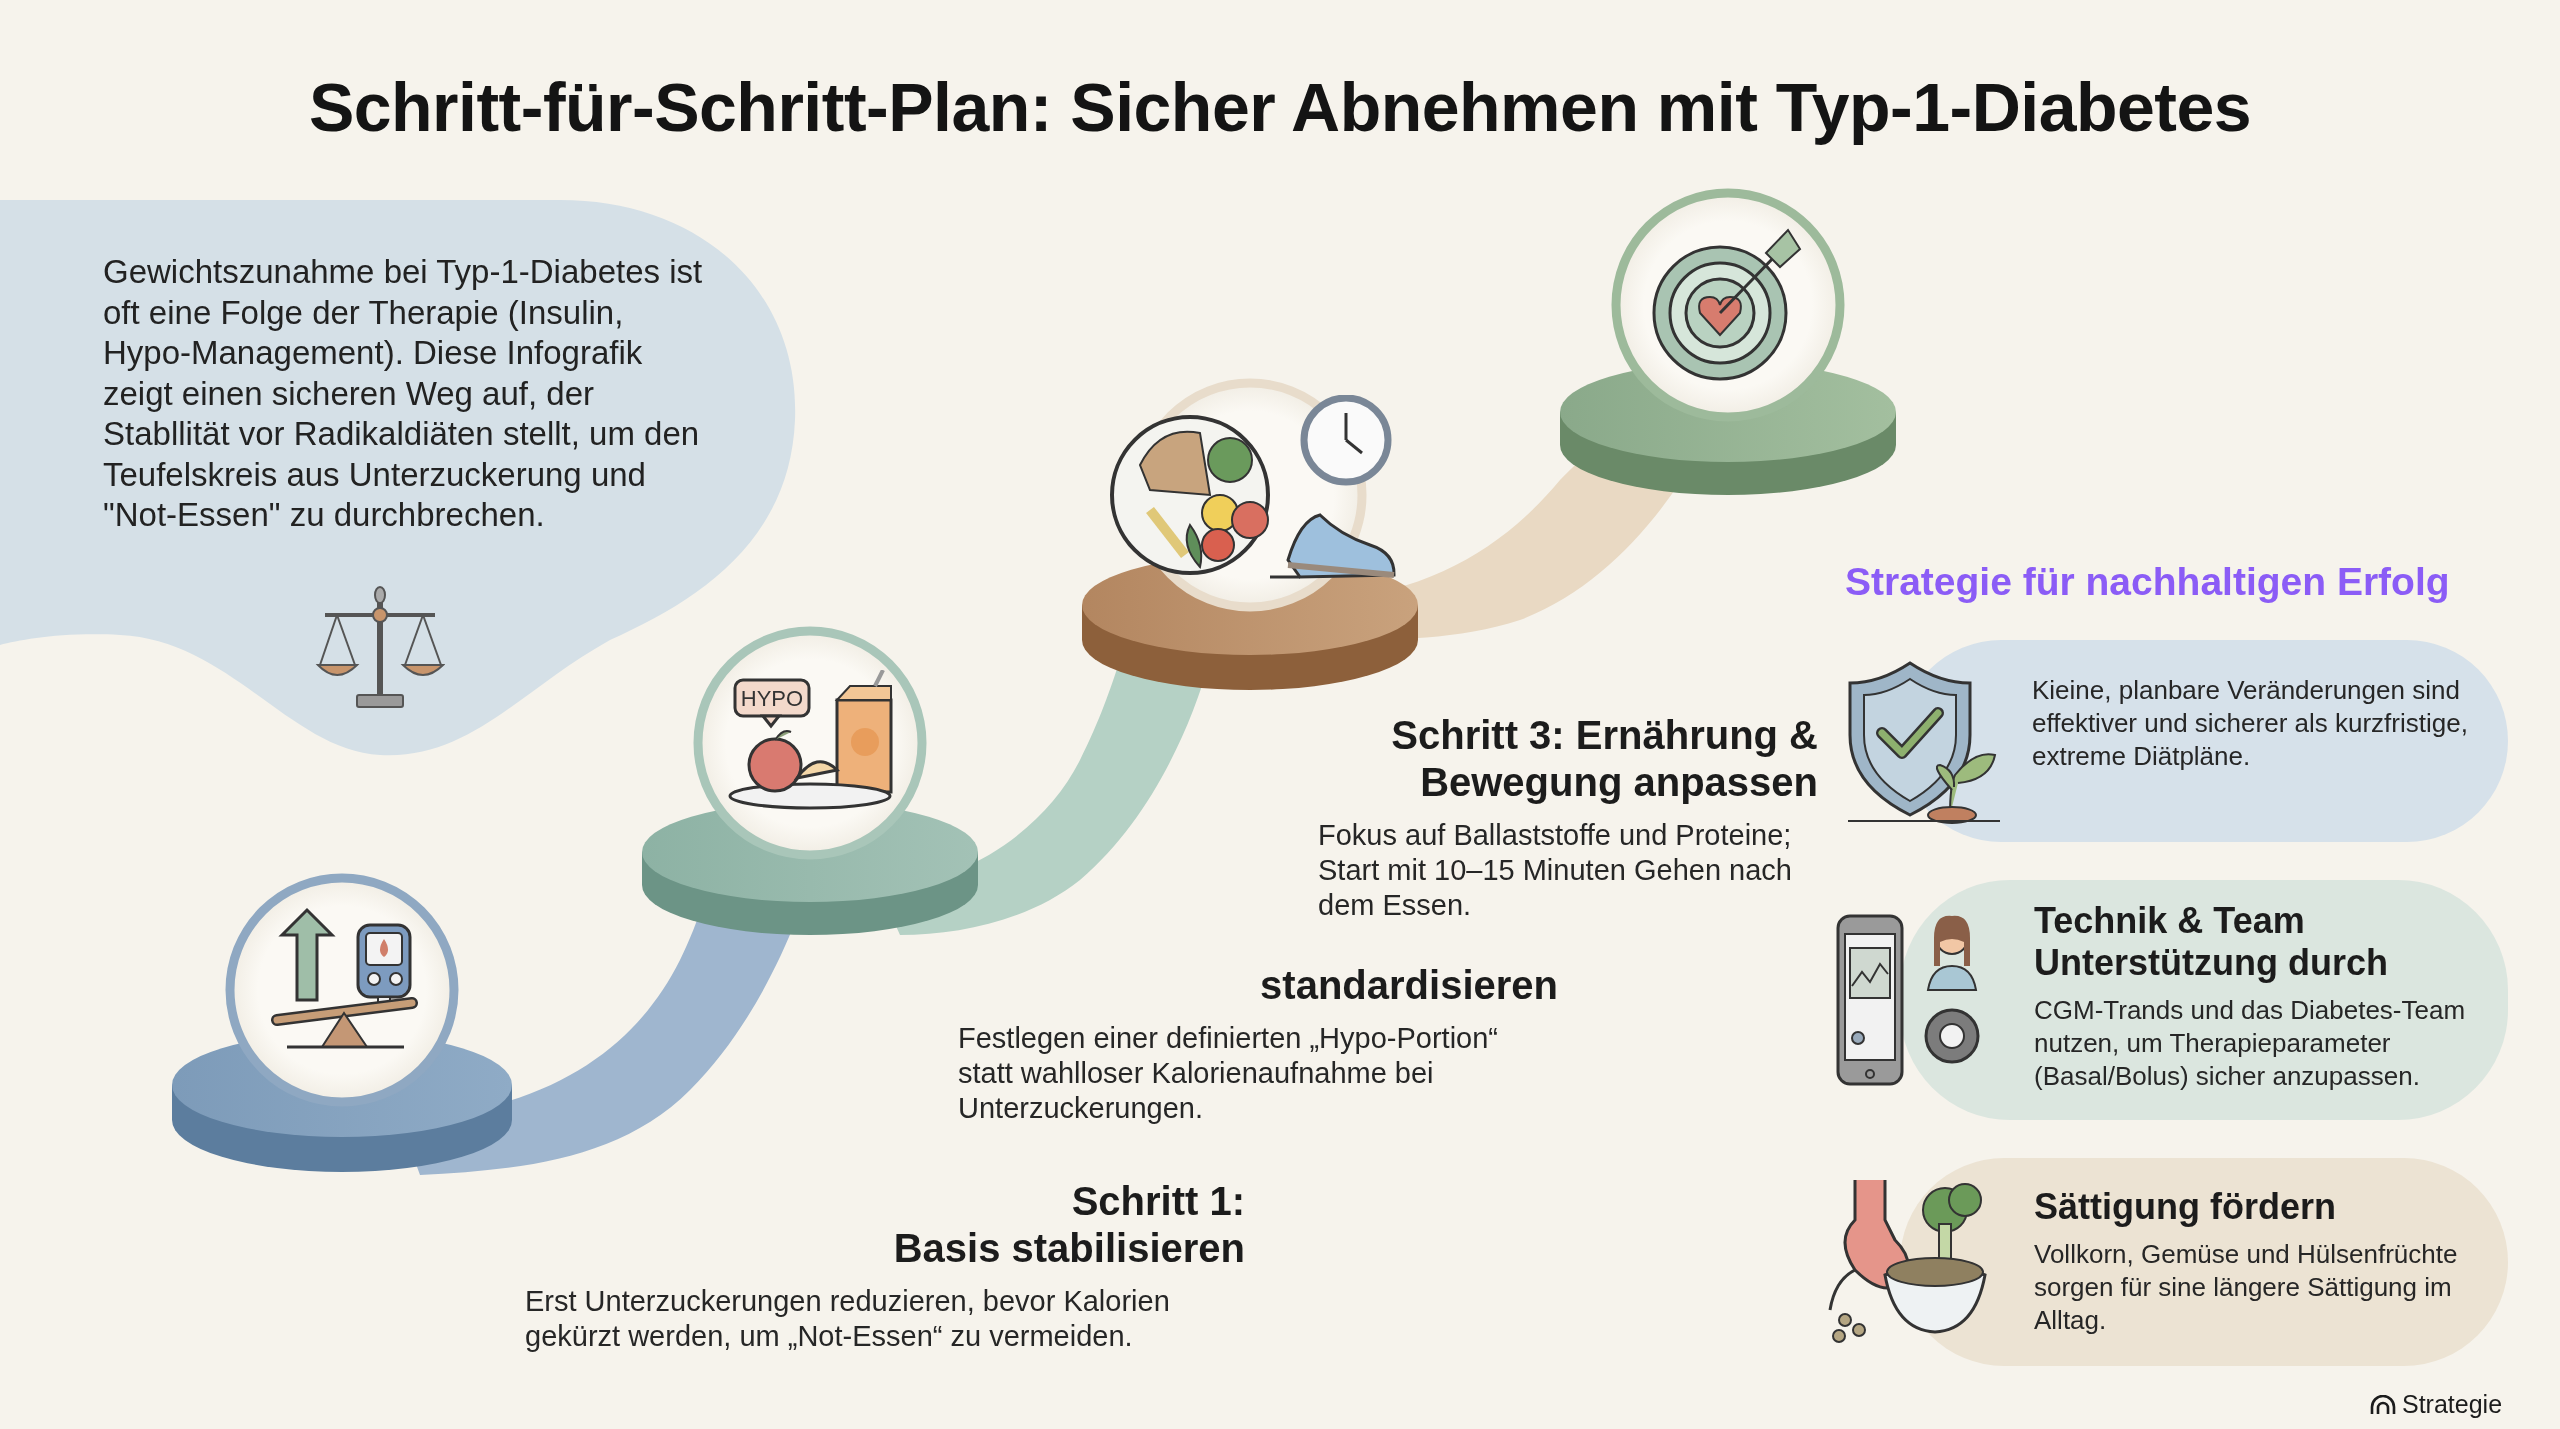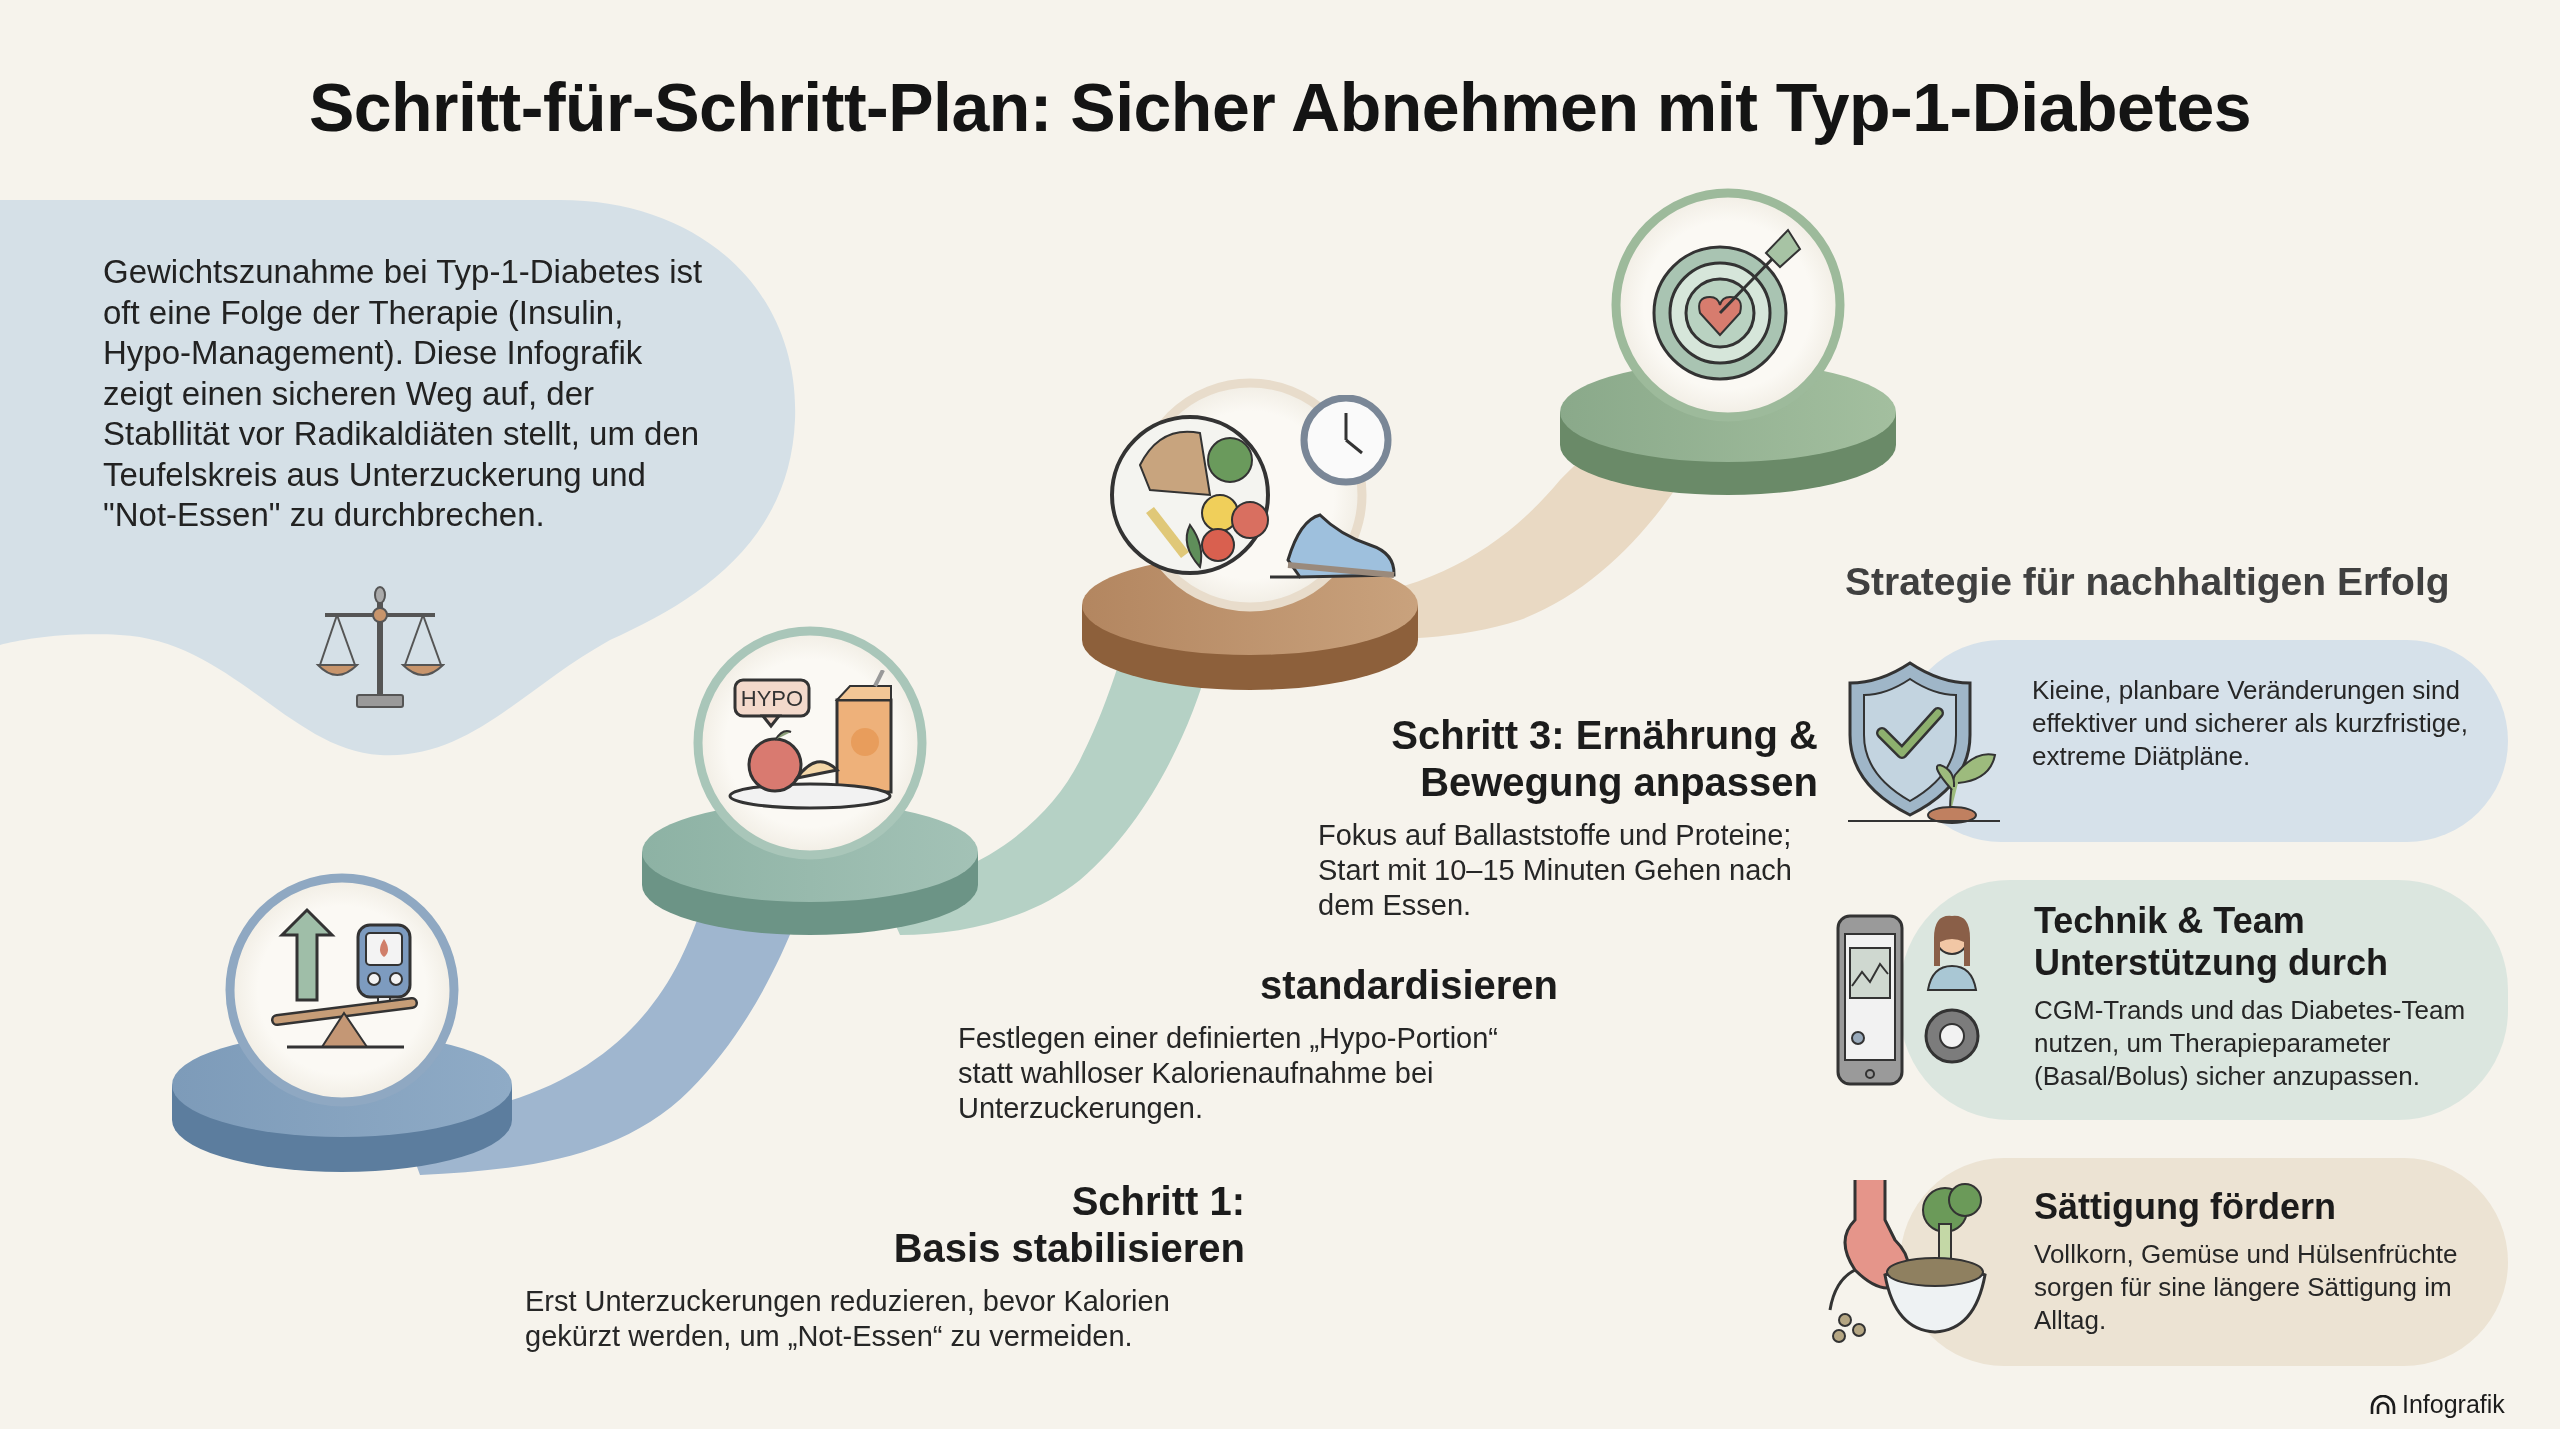--- a/index.html
+++ b/index.html
@@ -23,21 +23,21 @@
   }
 
   .step-title { font-size:40px; font-weight:700; line-height:47px; color:#1c1c1c;text-align:right; }
   .step-desc  { font-size:29px; line-height:35px; color:#262626; margin-top:12px; }
 
   .step1-text { left:525px; top:1178px; width:720px; }
   .step2-text { left:958px; top:962px; width:600px; }
   .step3-text { left:1318px; top:712px; width:500px; }
 
   .strategy-heading {
-    left:1845px; top:560px; font-size:39px; font-weight:700; color:#404040;
+    left:1845px; top:560px; font-size:39px; font-weight:700; color:#8b5cf6;
   }
 
   .card {
     position:absolute; border-radius:110px;
   }
   .card-1 { left:1900px; top:640px; width:608px; height:202px; background:#d6e1ea; }
   .card-2 { left:1900px; top:880px; width:608px; height:240px; background:#dbe6df; }
   .card-3 { left:1900px; top:1158px; width:608px; height:208px; background:#ece3d3; }
 
   .card-title { font-size:36px; font-weight:700; line-height:42px; color:#1c1c1c; }
@@ -260,14 +260,14 @@
 <div class="abs c3-text">
   <div class="card-title">Sättigung fördern</div>
   <div class="card-desc">Vollkorn, Gemüse und Hülsenfrüchte sorgen für sine längere Sättigung im Alltag.</div>
 </div>
 
 <div class="abs brand">
   <svg width="26" height="20" viewBox="0 0 26 20">
     <path d="M2,19 L2,12 A11,11 0 0 1 24,12 L24,19" fill="none" stroke="#1c1c1c" stroke-width="2.6"></path>
     <path d="M8,19 L8,13 A5,5 0 0 1 18,13 L18,19" fill="none" stroke="#1c1c1c" stroke-width="2.6"></path>
   </svg>
-  <span>Infografik</span>
+  <span>Strategie</span>
 </div>
 
 </body></html>

